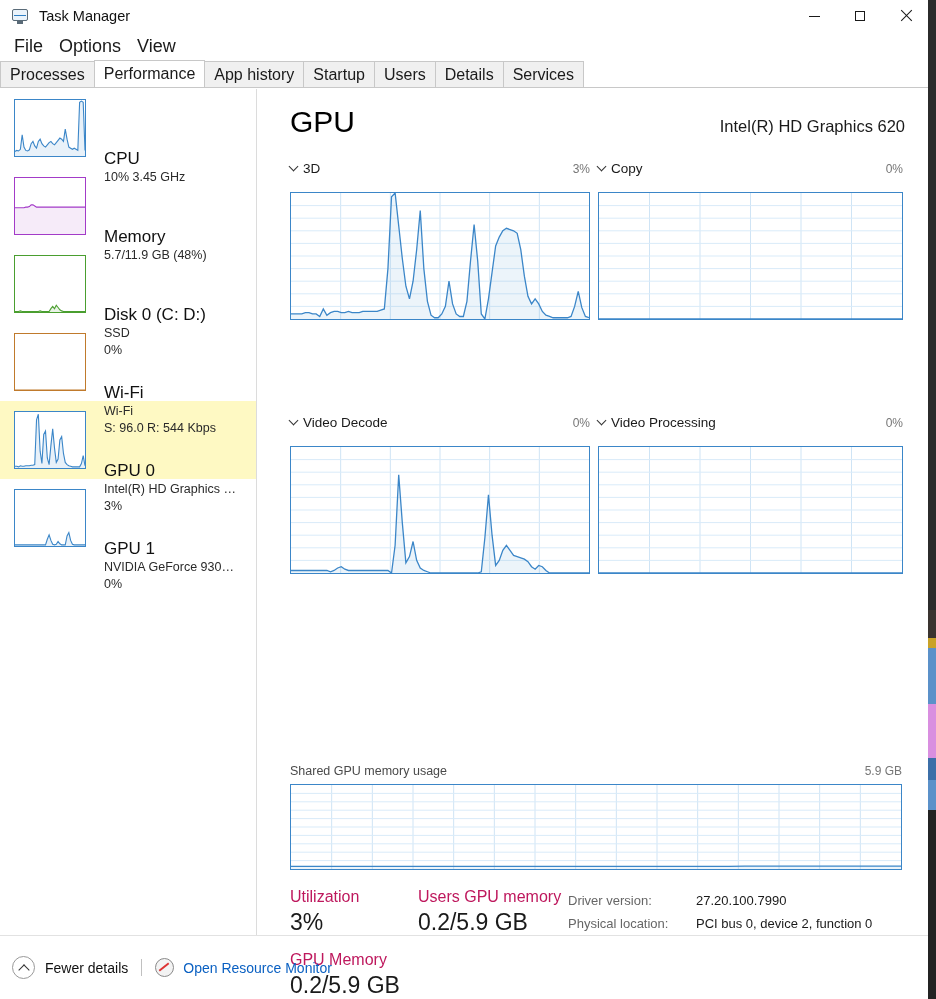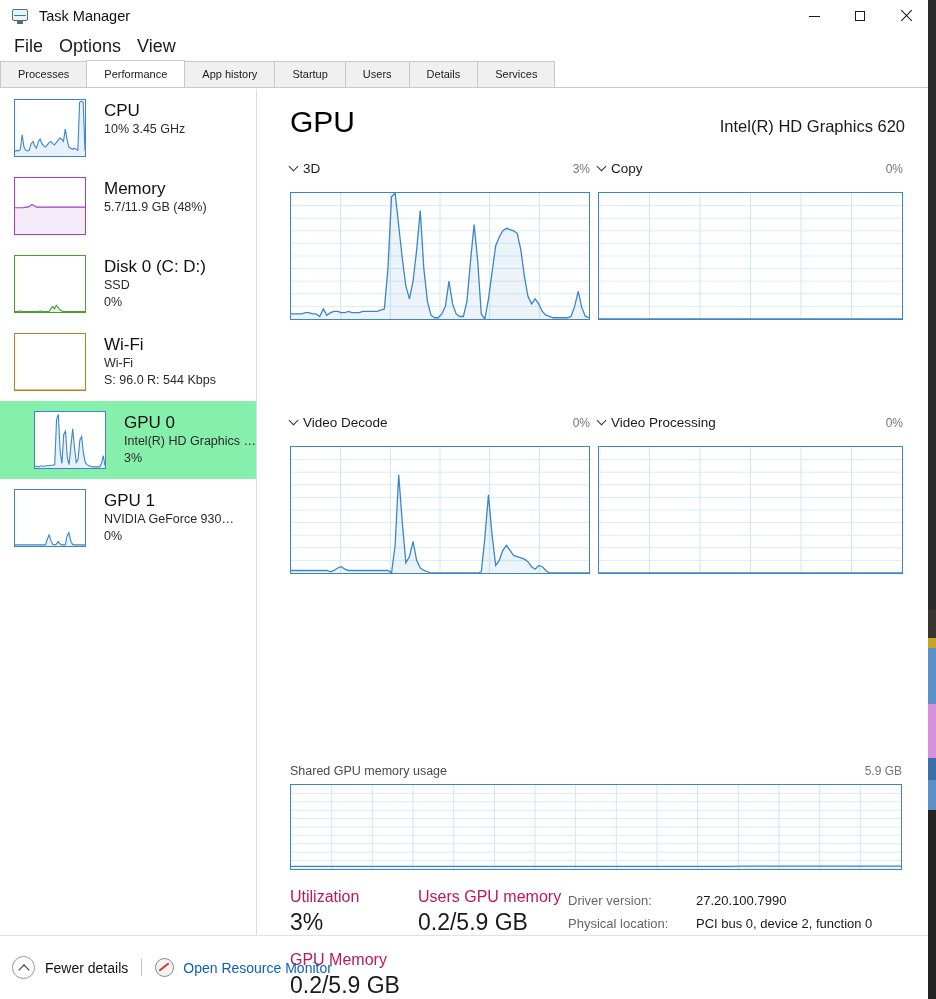--- a/index.html
+++ b/index.html
@@ -88,23 +88,23 @@
   }
 
   
   .tabstrip {
     position: absolute; left: 0; top: 62px;
     width: 929px; height: 26px;
     display: flex; align-items: flex-end;
     border-bottom: 1px solid #c8c8c8;
   }
   .tab {
-    font-size: 11px; color: #1a1a1a;
+    font-size: 16px; color: #1a1a1a;
     height: 26px; line-height: 25px;
-    padding: 0 17px;
+    padding: 0 9px;
     background: #f0f0f0;
     border: 1px solid #c8c8c8;
     border-bottom: none;
     margin-right: -1px;
     cursor: default;
     position: relative;
   }
   .tab.active {
     background: #ffffff;
     height: 27px; line-height: 26px;
@@ -117,29 +117,29 @@
     width: 257px; height: 846px;
     background: #ffffff;
     border-right: 1px solid #dcdcdc;
     overflow: hidden;
   }
   .side-item {
     display: flex; align-items: flex-start;
     height: 78px; padding: 10px 0 0 14px;
     cursor: default;
   }
-  .side-item.selected { background: #86efac; justify-content: flex-end; }
+  .side-item.selected { background: #fef9c3; }
   .thumb {
     width: 72px; height: 58px;
     background: #ffffff;
     flex: none; position: relative;
     overflow: hidden;
   }
   .thumb svg { display: block; width: 100%; height: 100%; }
-  .side-text { margin-left: 18px; padding-top: 1px; min-width: 0; }
+  .side-text { margin-left: 18px; padding-top: 1px; min-width: 0; margin-top: 48px; }
   .side-title { font-size: 17px; color: #111; line-height: 21px; white-space: nowrap; }
   .side-sub { font-size: 12.5px; color: #2a2a2a; line-height: 17px; white-space: nowrap; }
 
   
   .content {
     position: absolute; left: 258px; top: 89px;
     width: 671px; height: 846px;
     background: #ffffff;
   }
   .gpu-head {

